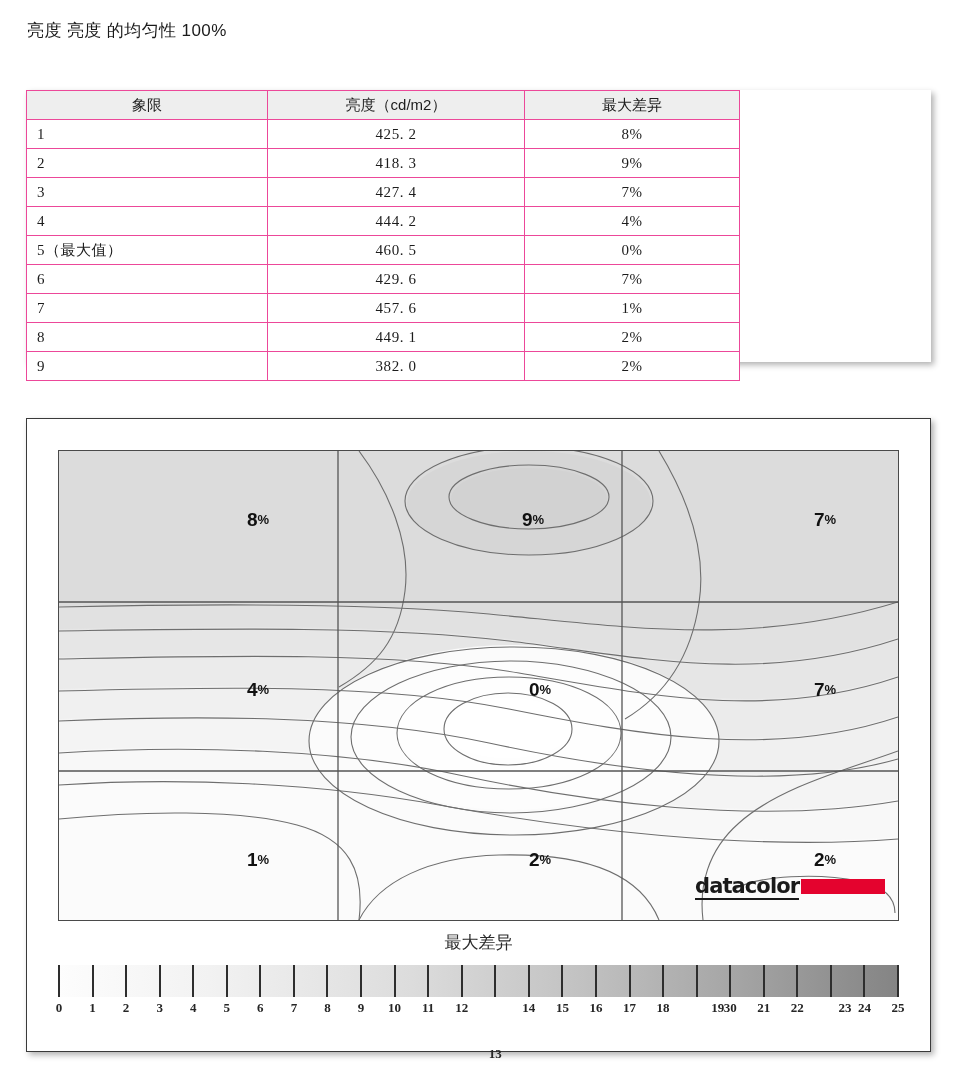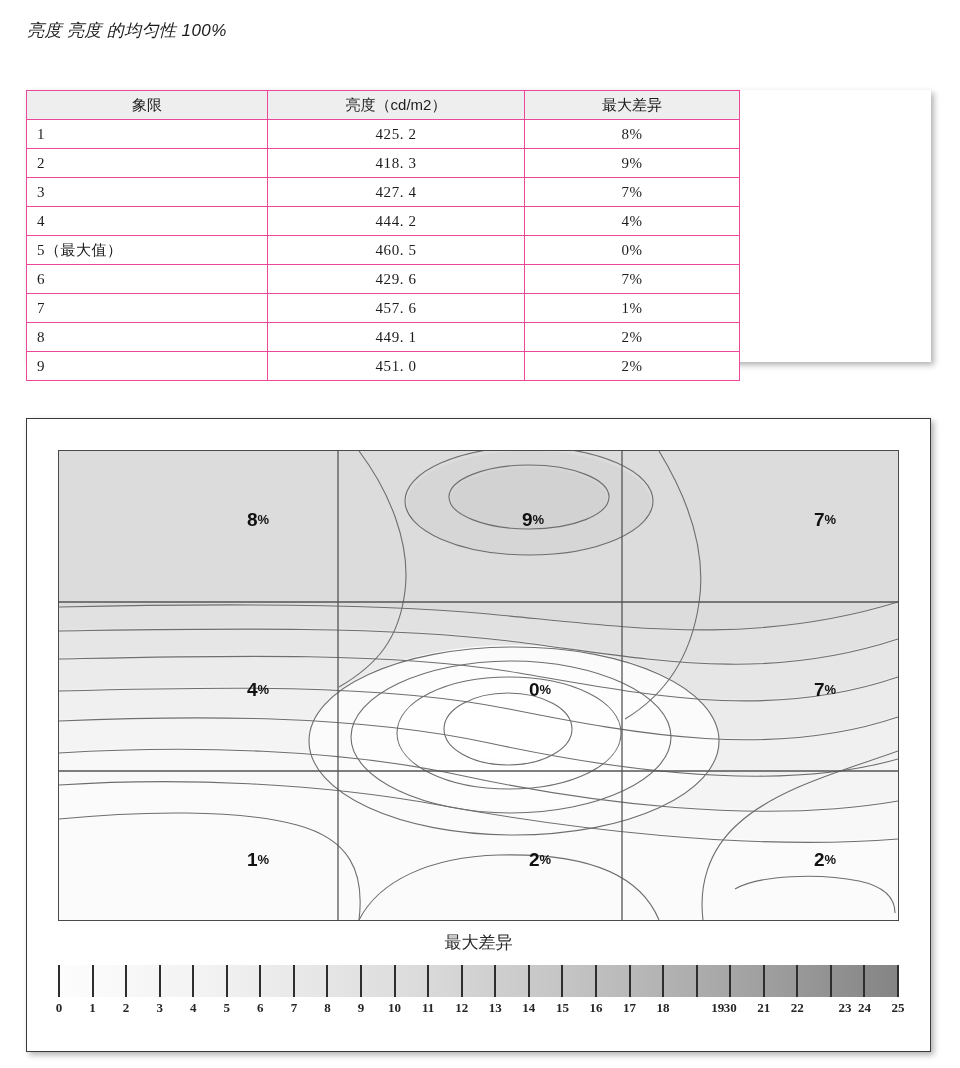--- a/index.html
+++ b/index.html
@@ -17,21 +17,20 @@
 
   
   #report-title {
     position: absolute;
     left: 27px;
     top: 19px;
     font-size: 17px;
     color: #1a1a1a;
     letter-spacing: 0.4px;
     white-space: nowrap;
-    font-style: italic;
   }
 
   
   #table-panel {
     position: absolute;
     left: 26px;
     top: 90px;
     width: 905px;
     height: 272px;
     background: #ffffff;
@@ -240,21 +239,21 @@
         <td class="c-lum">457. 6</td>
         <td class="c-dev">1%</td>
       </tr>
       <tr>
         <td class="c-quadrant">8</td>
         <td class="c-lum">449. 1</td>
         <td class="c-dev">2%</td>
       </tr>
       <tr>
         <td class="c-quadrant">9</td>
-        <td class="c-lum">451. 0</td>
+        <td class="c-lum">382. 0</td>
         <td class="c-dev">2%</td>
       </tr>
     </tbody>
 </table>
 
 <div id="map-panel">
 
   <div id="contour-map">
     <svg width="839" height="469" viewBox="0 0 839 469" xmlns="http://www.w3.org/2000/svg">
       <defs>
@@ -329,20 +328,24 @@
         <div class="quadrant-label" style="left: 463px; top: 58px;"><span>9</span><span class="pct">%</span></div>
         <div class="quadrant-label" style="left: 755px; top: 58px;"><span>7</span><span class="pct">%</span></div>
         <div class="quadrant-label" style="left: 188px; top: 228px;"><span>4</span><span class="pct">%</span></div>
         <div class="quadrant-label" style="left: 470px; top: 228px;"><span>0</span><span class="pct">%</span></div>
         <div class="quadrant-label" style="left: 755px; top: 228px;"><span>7</span><span class="pct">%</span></div>
         <div class="quadrant-label" style="left: 188px; top: 398px;"><span>1</span><span class="pct">%</span></div>
         <div class="quadrant-label" style="left: 470px; top: 398px;"><span>2</span><span class="pct">%</span></div>
         <div class="quadrant-label" style="left: 755px; top: 398px;"><span>2</span><span class="pct">%</span></div>
       </div>
 
+    <div id="datacolor-logo">
+      <span id="datacolor-wordmark">datacolor</span>
+      <span id="datacolor-redbar"></span>
+    </div>
   </div>
 
   <div id="legend-title">最大差异</div>
 
   <div id="scale-bar-wrap">
     <div id="scale-bar">
         <div class="tick" style="left: 0px;"></div>
         <div class="tick" style="left: 33.56px;"></div>
         <div class="tick" style="left: 67.12px;"></div>
         <div class="tick" style="left: 100.68px;"></div>
@@ -376,21 +379,21 @@
         <div class="ticklabel" style="left: 101.68px;">3</div>
         <div class="ticklabel" style="left: 135.24px;">4</div>
         <div class="ticklabel" style="left: 168.8px;">5</div>
         <div class="ticklabel" style="left: 202.36px;">6</div>
         <div class="ticklabel" style="left: 235.92px;">7</div>
         <div class="ticklabel" style="left: 269.48px;">8</div>
         <div class="ticklabel" style="left: 303.04px;">9</div>
         <div class="ticklabel" style="left: 336.6px;">10</div>
         <div class="ticklabel" style="left: 370.16px;">11</div>
         <div class="ticklabel" style="left: 403.72px;">12</div>
-        <div class="ticklabel" style="left: 437.28px;">13</div>
+        <div class="ticklabel" style="left: 437.28px; margin-top: 46px;">13</div>
         <div class="ticklabel" style="left: 470.84px;">14</div>
         <div class="ticklabel" style="left: 504.4px;">15</div>
         <div class="ticklabel" style="left: 537.96px;">16</div>
         <div class="ticklabel" style="left: 571.52px;">17</div>
         <div class="ticklabel" style="left: 605.08px;">18</div>
         <div class="ticklabel" style="left: 638.64px; margin-left: 21px;">19</div>
         <div class="ticklabel" style="left: 672.2px;">30</div>
         <div class="ticklabel" style="left: 705.76px;">21</div>
         <div class="ticklabel" style="left: 739.32px;">22</div>
         <div class="ticklabel" style="left: 787px;">23</div>

